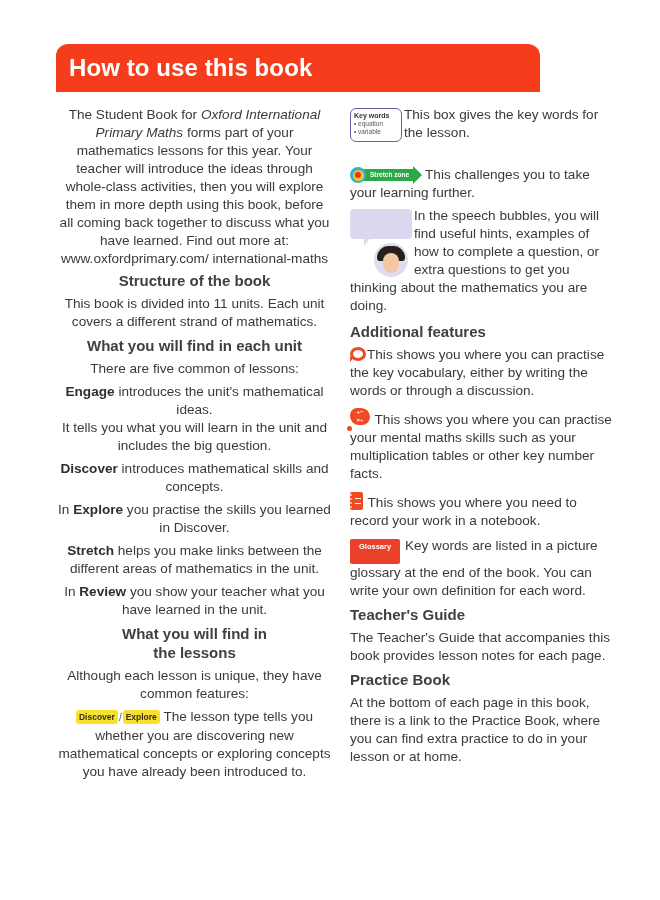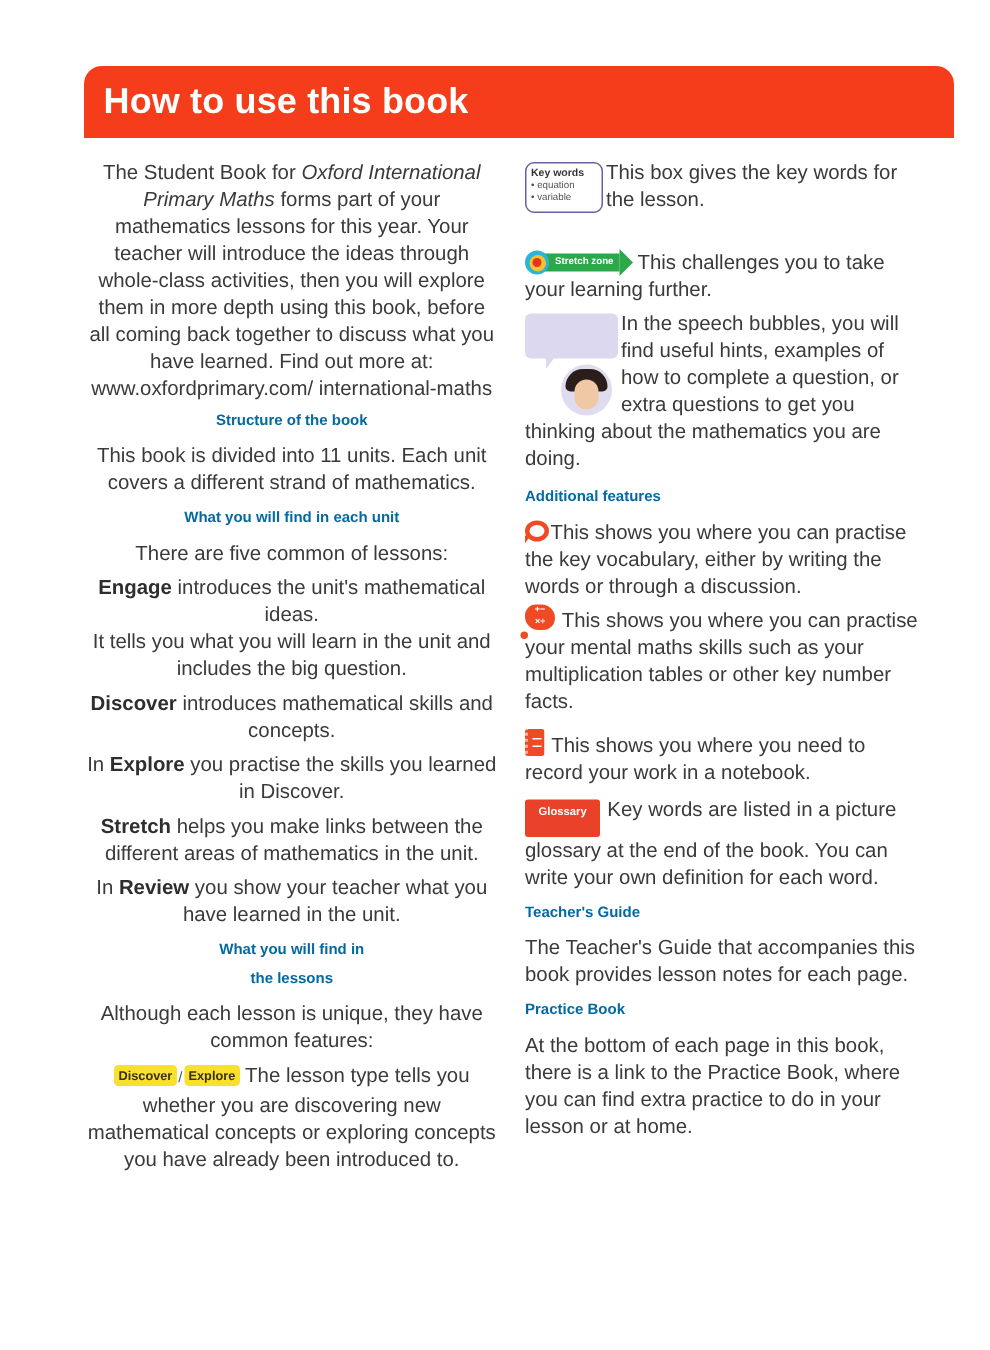--- a/index.html
+++ b/index.html
@@ -2,33 +2,33 @@
 <html><head>
 <meta charset="utf-8">
 <style>
   * { box-sizing: border-box; margin: 0; padding: 0; }
   body {
     width: 660px; height: 900px; background: #ffffff;
     font-family: "Liberation Sans", "DejaVu Sans", sans-serif;
     color: #3a3a3a; position: relative; overflow: hidden;
   }
   .banner {
-    position: absolute; left: 56px; top: 44px; width: 580px; height: 48px;
+    position: absolute; left: 56px; top: 44px; width: 484px; height: 48px;
     background: #f53d1b; border-radius: 12px 12px 0 0;
     display: flex; align-items: center; padding-left: 13px;
   }
   .banner h1 {
     color: #ffffff; font-size: 24px; font-weight: bold; letter-spacing: 0.1px;
   }
   .col { position: absolute; top: 106px; }
   .col-left { left: 57px; width: 275px; text-align: center; }
   .col-right { left: 350px; width: 268px; }
   p { font-size: 13.6px; line-height: 18px; margin-bottom: 5px; }
   h2 {
-    color: #0369a1; font-size: 10px; font-weight: bold; line-height: 19px;
+    color: #404040; font-size: 15px; font-weight: bold; line-height: 19px;
     margin: 2px 0 5px 0;
   }
   b { color: #2e2e2e; }
   .intro { margin-bottom: 3px; }
   .feature { position: relative; }
   .kw-box {
     display: inline-block; vertical-align: top; width: 52px; height: 34px;
     border: 1.5px solid #6a5fa8; border-radius: 6px; padding: 2px 3px;
     margin-right: 2px; float: left; margin-top: 2px;
   }
@@ -169,21 +169,21 @@
       <div class="avatar">
         <div class="hair"></div>
           <div class="face"></div>
       </div>
     </div>
     <p>In the speech bubbles, you will find useful hints, examples of how to complete a question, or extra questions to get you thinking about the mathematics you are doing.</p>
     <div class="clear"></div>
   </div>
 
   <h2>Additional features</h2>
-  <p style="margin-bottom:3px"><span class="icon-speech"></span><span>This shows you where you can practise the key vocabulary, either by writing the words or through a discussion.</span></p>
+  <p style="margin-bottom:8px"><span class="icon-speech"></span><span>This shows you where you can practise the key vocabulary, either by writing the words or through a discussion.</span></p>
   <p style="margin-bottom:9px"><span class="icon-cloud">+−<br>×÷</span> <span>This shows you where you can practise your mental maths skills such as your multiplication tables or other key number facts.</span></p>
   <p style="margin-bottom:7px"><span class="icon-notebook"></span> <span>This shows you where you need to record your work in a notebook.</span></p>
   <p><span class="glossary-tag">Glossary</span> <span>Key words are listed in a picture glossary at the end of the book. You can write your own definition for each word.</span></p>
 
   <h2>Teacher's Guide</h2>
   <p>The Teacher's Guide that accompanies this book provides lesson notes for each page.</p>
 
   <h2>Practice Book</h2>
   <p>At the bottom of each page in this book, there is a link to the Practice Book, where you can find extra practice to do in your lesson or at home.</p>
 </div>

